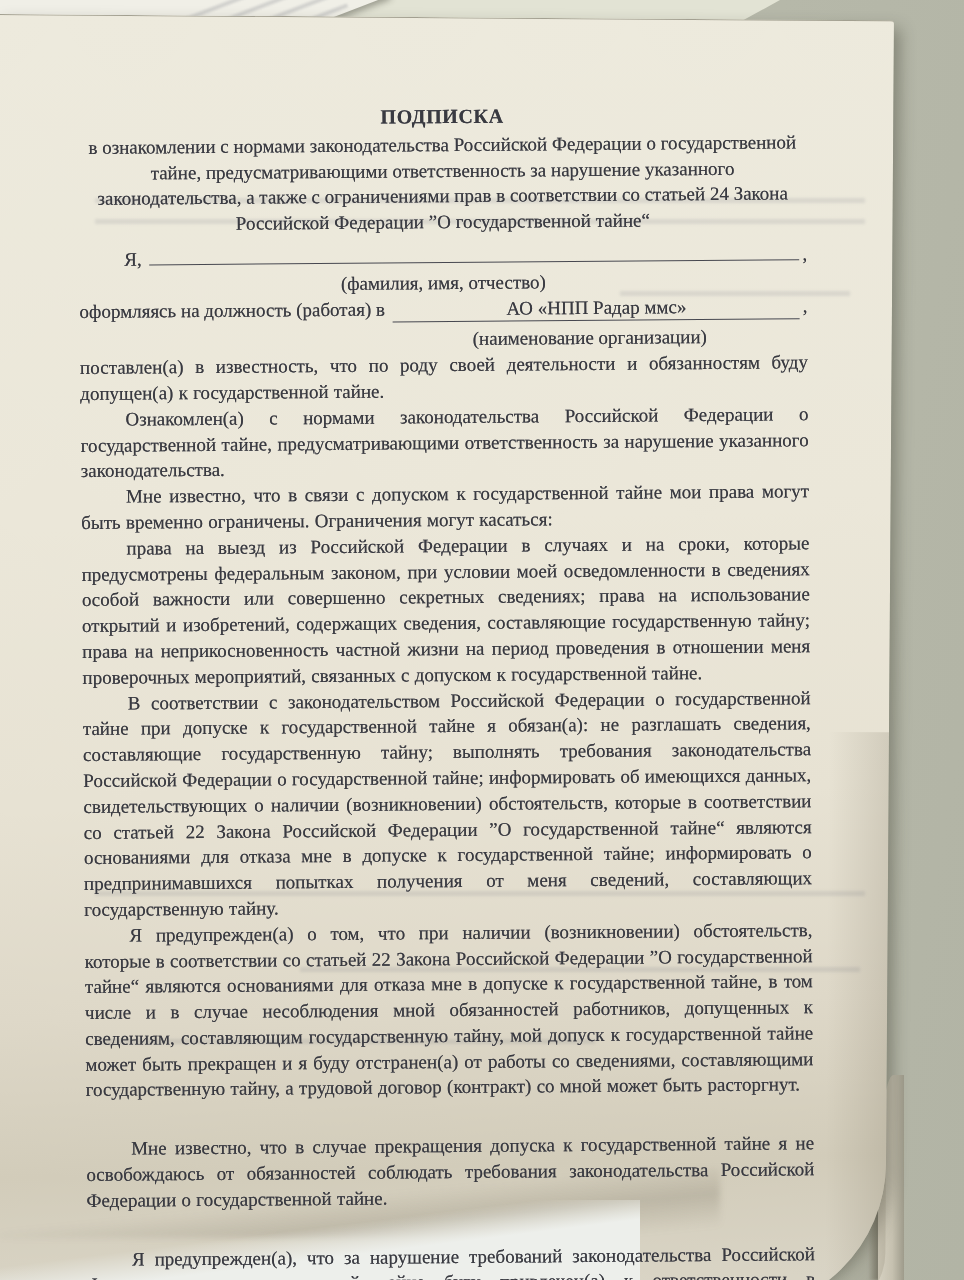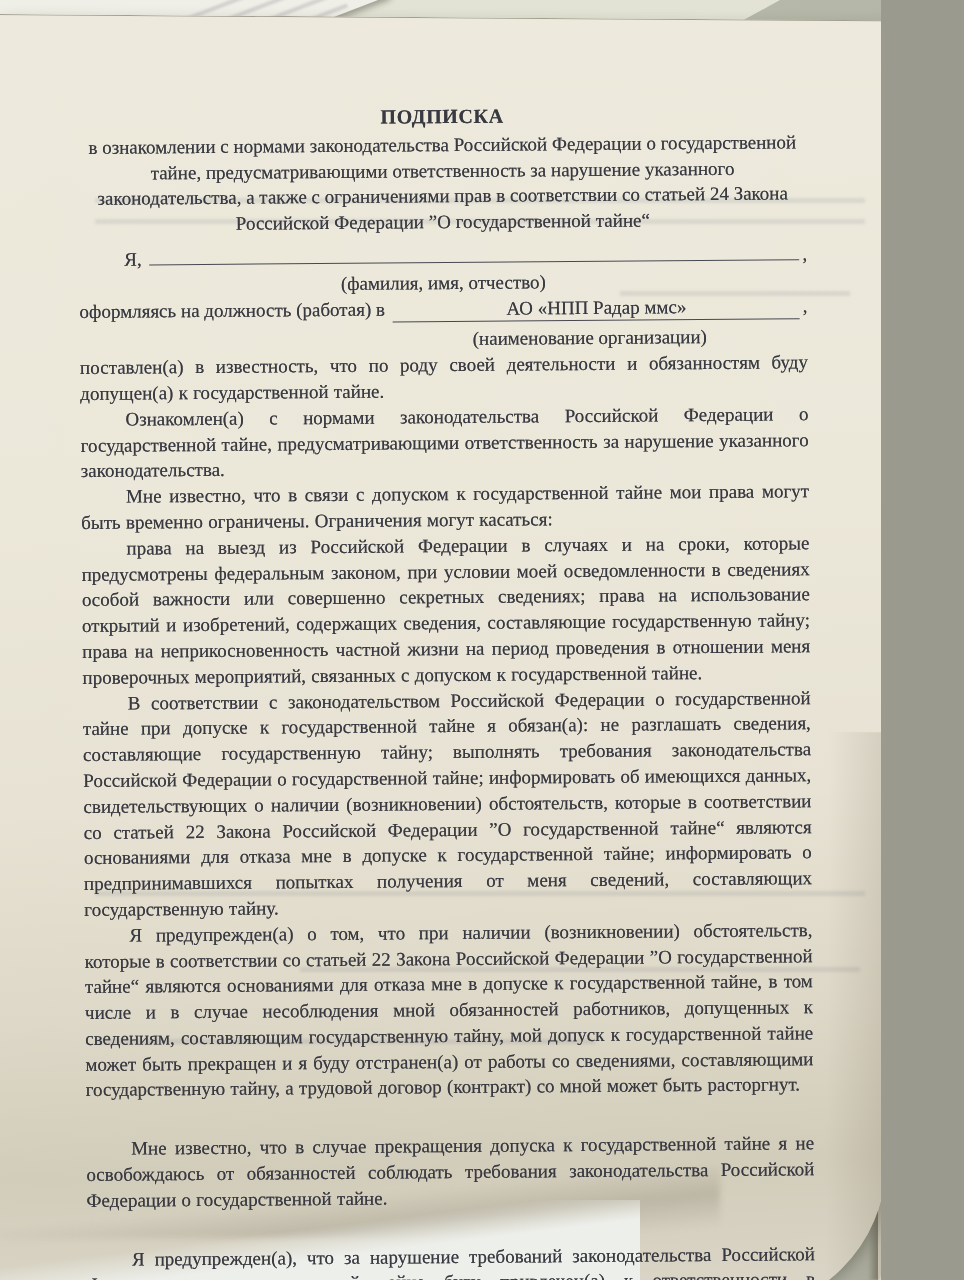--- a/index.html
+++ b/index.html
@@ -1,17 +1,17 @@
 <!DOCTYPE html>
 <html lang="ru"><head>
 <meta charset="utf-8">
 <style>
   html,body { margin:0; padding:0; background:#9a9a8e; }
   #page {
-    position:relative; width:881px; height:1280px; overflow:hidden;
+    position:relative; width:964px; height:1280px; overflow:hidden;
     background: linear-gradient(100deg,#c0c1b3 0%, #b9bbac 40%, #b2b4a5 100%);
     font-family:"Liberation Serif", serif;
   }
   
   .back-strip {
     position:absolute; left:0; top:0; width:780px; height:30px;
     background:#e2e3d4;
     clip-path: polygon(0 0, 100% 0, 93% 100%, 0 100%);
   }
   

